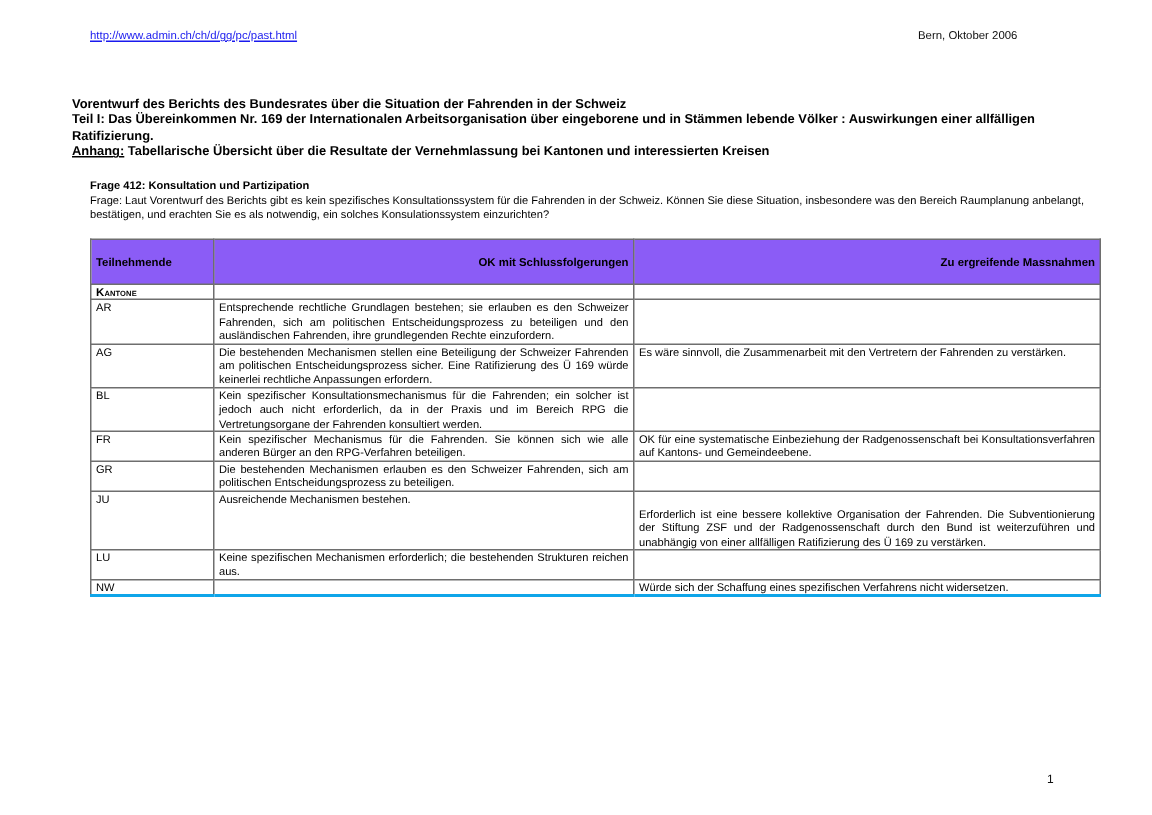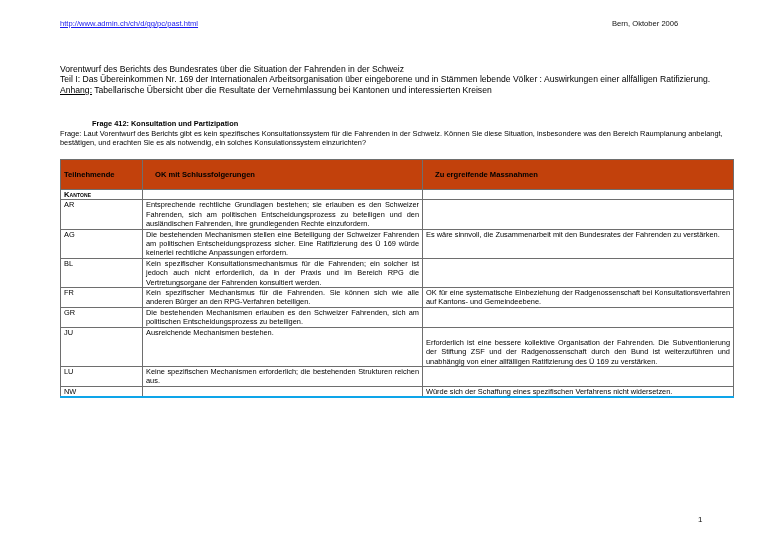--- a/index.html
+++ b/index.html
@@ -14,56 +14,56 @@
     .header-link {
       position: absolute; left: 60px; top: 19px;
       font-size: 7.6px; color: #1a1aee; text-decoration: underline;
     }
     .header-date {
       position: absolute; left: 612px; top: 19px;
       font-size: 7.6px; color: #111;
     }
 
     .title-block {
-      position: absolute; left: 60px; top: 64px; width: 690px;
-      font-size: 8.6px; font-weight: normal; line-height: 10.4px;
+      position: absolute; left: 48px; top: 64px; width: 690px;
+      font-size: 8.6px; font-weight: bold; line-height: 10.4px;
     }
     .title-block .u { text-decoration: underline; }
 
     .question-block {
       position: absolute; left: 60px; top: 119px; width: 690px;
       font-size: 7.4px; line-height: 9.6px;
     }
-    .question-block .q-title { font-weight: bold; margin-left: 32px; }
+    .question-block .q-title { font-weight: bold; }
 
     table.results {
       position: absolute; left: 60px; top: 159px;
       width: 673px;
       border-collapse: collapse;
       table-layout: fixed;
       font-size: 7.4px;
       line-height: 9.4px;
     }
     table.results td, table.results th {
       border: 1px solid #6e6e6e;
       vertical-align: top;
       padding: 0 3px 0 3px;
     }
     table.results col.c1 { width: 82px; }
     table.results col.c2 { width: 280px; }
     table.results col.c3 { width: 311px; }
     table.results thead th {
-      background: #c2410c;
+      background: #8b5cf6;
       height: 30px;
       vertical-align: middle;
       font-weight: bold;
       font-size: 7.6px;
     }
     table.results thead th.left { text-align: left; }
-    table.results thead th.center { text-align: left; padding-left: 12px; }
+    table.results thead th.center { text-align: right; padding-left: 12px; }
     .section-row td { height: 10px; margin-left: 22px; }
     .section-label {
       font-weight: bold; font-variant: small-caps; font-size: 7.6px;
       letter-spacing: 0.1px;
     }
     td.just { text-align: justify; }
     tr.row-double-bottom td { border-bottom: 2px solid #0ea5e9; }
 
     .page-number {
       position: absolute; left: 698px; top: 515px;
@@ -111,21 +111,21 @@
         <td></td>
       </tr>
       <tr>
         <td>AR</td>
         <td class="just">Entsprechende rechtliche Grundlagen bestehen; sie erlauben es den Schweizer Fahrenden, sich am politischen Entscheidungsprozess zu beteiligen und den ausländischen Fahrenden, ihre grundlegenden Rechte einzufordern.</td>
         <td class="just"></td>
       </tr>
       <tr>
         <td>AG</td>
         <td class="just">Die bestehenden Mechanismen stellen eine Beteiligung der Schweizer Fahrenden am politischen Entscheidungsprozess sicher. Eine Ratifizierung des Ü 169 würde keinerlei rechtliche Anpassungen erfordern.</td>
-        <td class="just">Es wäre sinnvoll, die Zusammenarbeit mit den Bundesrates der Fahrenden zu verstärken.</td>
+        <td class="just">Es wäre sinnvoll, die Zusammenarbeit mit den Vertretern der Fahrenden zu verstärken.</td>
       </tr>
       <tr>
         <td>BL</td>
         <td class="just">Kein spezifischer Konsultationsmechanismus für die Fahrenden; ein solcher ist jedoch auch nicht erforderlich, da in der Praxis und im Bereich RPG die Vertretungsorgane der Fahrenden konsultiert werden.</td>
         <td class="just"></td>
       </tr>
       <tr>
         <td>FR</td>
         <td class="just">Kein spezifischer Mechanismus für die Fahrenden. Sie können sich wie alle anderen Bürger an den RPG-Verfahren beteiligen.</td>
         <td class="just">OK für eine systematische Einbeziehung der Radgenossenschaft bei Konsultationsverfahren auf Kantons- und Gemeindeebene.</td>

